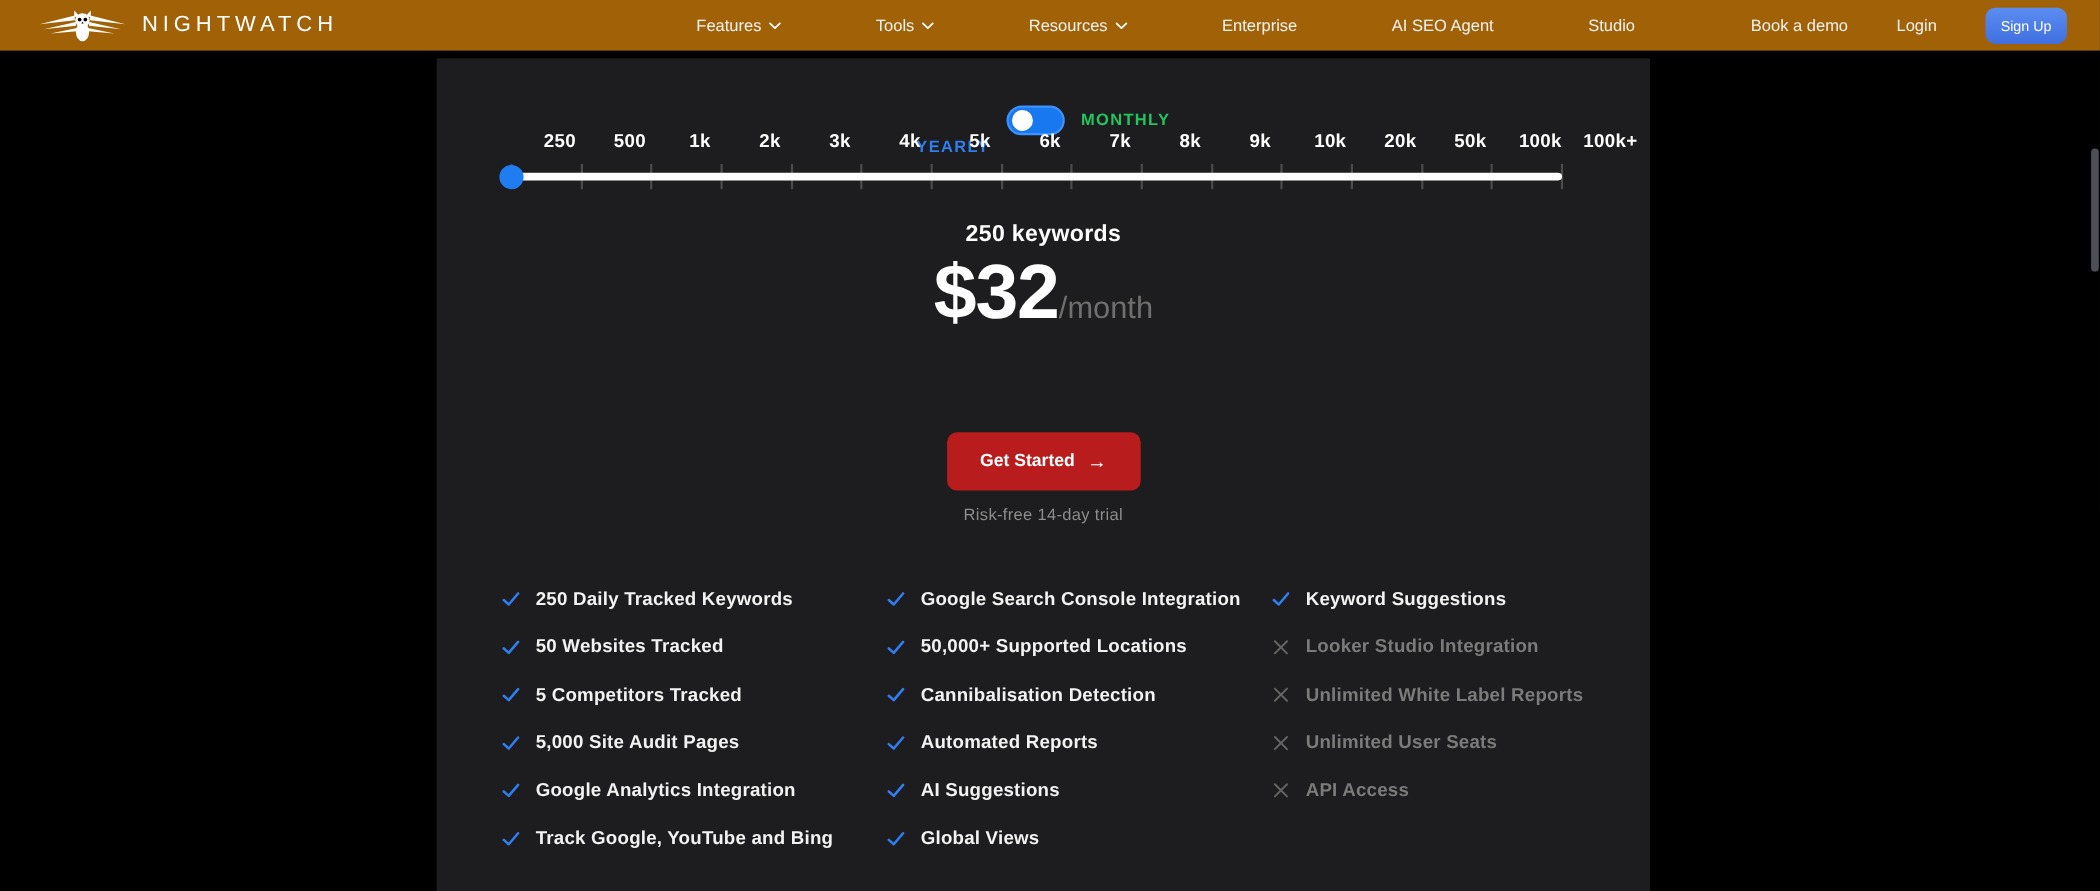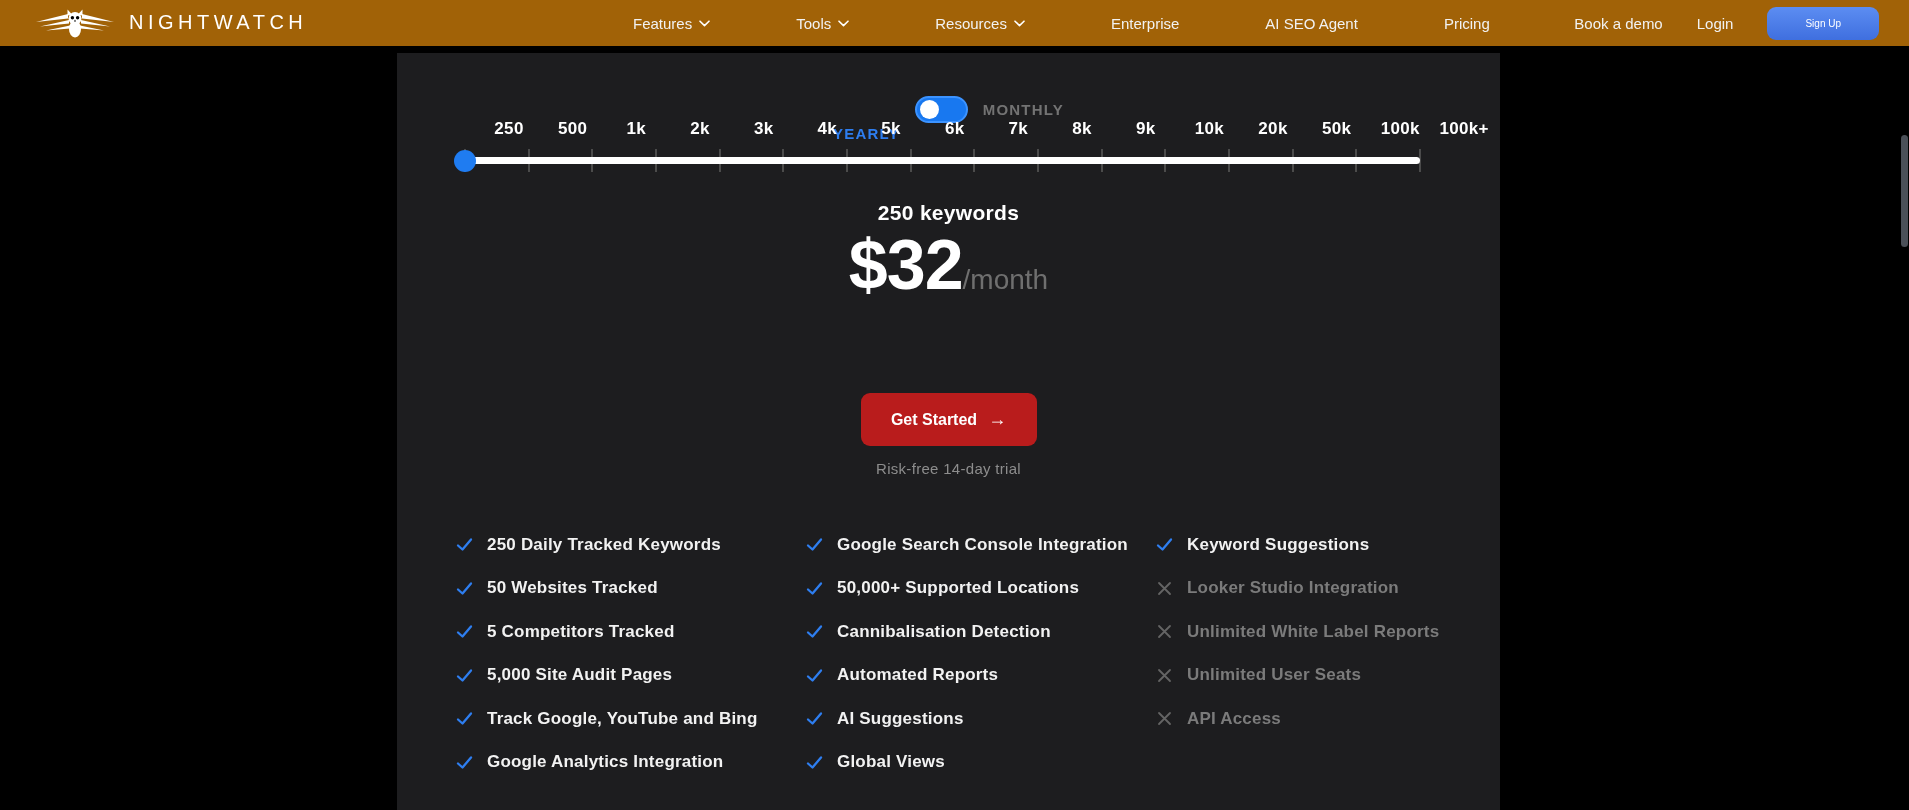--- a/index.html
+++ b/index.html
@@ -11,36 +11,36 @@
     overflow:hidden;
     color:#fff;
   }
 
   
   .navbar { position:absolute; top:0; left:0; width:100%; height:46px; background:#a16207; z-index:5; }
   .logo { position:absolute; left:34px; top:6px; display:flex; align-items:center; gap:13px; }
   .logo-text { color:#fff; font-size:20px; letter-spacing:4.5px; font-weight:400; }
   .nav-menu { position:absolute; left:585px; top:0; height:46px; display:flex; align-items:center; gap:38px; }
   .nav-item { color:#f2f2f2; font-size:15px; display:flex; align-items:center; gap:7px; cursor:pointer; white-space:nowrap;margin-left:48px; }
-  .nav-actions { position:absolute; right:30px; top:0; height:46px; display:flex; align-items:center; gap:34px; }
+  .nav-actions { position:absolute; right:30px; top:0; height:46px; display:flex; align-items:center; gap:44px; }
   .nav-link { color:#f2f2f2; font-size:15px; cursor:pointer; white-space:nowrap; }
   .signup-btn {
     background:linear-gradient(180deg,#5c8df2,#3f6fdf);
-    color:#fff; font-size:10px; font-family:inherit;
-    padding:0 38px; height:33px; border:none; border-radius:9px; cursor:pointer;
+    color:#fff; font-size:13px; font-family:inherit;
+    padding:0 14px; height:33px; border:none; border-radius:9px; cursor:pointer;
   }
 
   
   .panel { position:absolute; left:397px; top:53px; width:1103px; height:757px; background:#1d1d1f; }
 
   
   .toggle-row { position:absolute; top:24px; left:0; width:100%; display:flex; justify-content:center; align-items:center; gap:15px; }
   .toggle-label { font-size:15px; font-weight:700; letter-spacing:1.2px; }
   .toggle-label.yearly { color:#2e7ef0;margin-top:48px; }
-  .toggle-label.monthly { color:#737373; }
+  .toggle-label.monthly { color:#22c55e; }
   .switch { position:relative; width:53px; height:27px; border-radius:14px; background:#1878f0; border:2px solid #3c93ff; cursor:pointer; }
   .knob { position:absolute; top:2px; width:19px; height:19px; border-radius:50%; background:#fff; transition:left .15s; }
   .knob.left { left:3px; }
 
   
   .slider { position:absolute; left:68px; top:66px; width:955px; height:62px; }
   .stop { position:absolute; top:0; width:0; height:100%; }
   .stop-label { position:absolute; top:0; transform:translateX(-50%); font-size:17px; font-weight:700; color:#fff; letter-spacing:0.3px; white-space:nowrap;margin-left:44px; }
   .tick { position:absolute; top:30px; height:23px; width:2px; background:#4b4b4b; transform:translateX(-50%); }
   .track { position:absolute; top:38px; left:0; right:0; height:7px; background:#fff; border-radius:4px; z-index:2; cursor:pointer; }
@@ -115,21 +115,21 @@
           <path d="M1 1.2 L5.5 5.6 L10 1.2" fill="none" stroke="#fff" stroke-width="1.6" stroke-linecap="round" stroke-linejoin="round"></path>
         </svg>
       </div>
       <div class="nav-item">
         <span>Enterprise</span>
       </div>
       <div class="nav-item">
         <span>AI SEO Agent</span>
       </div>
       <div class="nav-item">
-        <span>Pricing</span>
+        <span>Studio</span>
       </div>
     </nav>
 
   <div class="nav-actions">
     <span class="nav-link">Book a demo</span>
     <span class="nav-link">Login</span>
     <button class="signup-btn">Sign Up</button>
   </div>
 </div>
 
@@ -251,27 +251,27 @@
         <div class="feat-row">
           <svg class="fi" width="19" height="19" viewBox="0 0 19 19">
             <path d="M3 10.5 L7.5 14.5 L16 4.5" fill="none" stroke="#2e7ef0" stroke-width="2.3" stroke-linecap="round" stroke-linejoin="round"></path>
           </svg>
           <span>5,000 Site Audit Pages</span>
         </div>
         <div class="feat-row">
           <svg class="fi" width="19" height="19" viewBox="0 0 19 19">
             <path d="M3 10.5 L7.5 14.5 L16 4.5" fill="none" stroke="#2e7ef0" stroke-width="2.3" stroke-linecap="round" stroke-linejoin="round"></path>
           </svg>
+          <span>Google Analytics Integration</span>
+        </div>
+        <div class="feat-row">
+          <svg class="fi" width="19" height="19" viewBox="0 0 19 19">
+            <path d="M3 10.5 L7.5 14.5 L16 4.5" fill="none" stroke="#2e7ef0" stroke-width="2.3" stroke-linecap="round" stroke-linejoin="round"></path>
+          </svg>
           <span>Track Google, YouTube and Bing</span>
-        </div>
-        <div class="feat-row">
-          <svg class="fi" width="19" height="19" viewBox="0 0 19 19">
-            <path d="M3 10.5 L7.5 14.5 L16 4.5" fill="none" stroke="#2e7ef0" stroke-width="2.3" stroke-linecap="round" stroke-linejoin="round"></path>
-          </svg>
-          <span>Google Analytics Integration</span>
         </div>
       </div>
       <div class="feat-col">
         <div class="feat-row">
           <svg class="fi" width="19" height="19" viewBox="0 0 19 19">
             <path d="M3 10.5 L7.5 14.5 L16 4.5" fill="none" stroke="#2e7ef0" stroke-width="2.3" stroke-linecap="round" stroke-linejoin="round"></path>
           </svg>
           <span>Google Search Console Integration</span>
         </div>
         <div class="feat-row">

